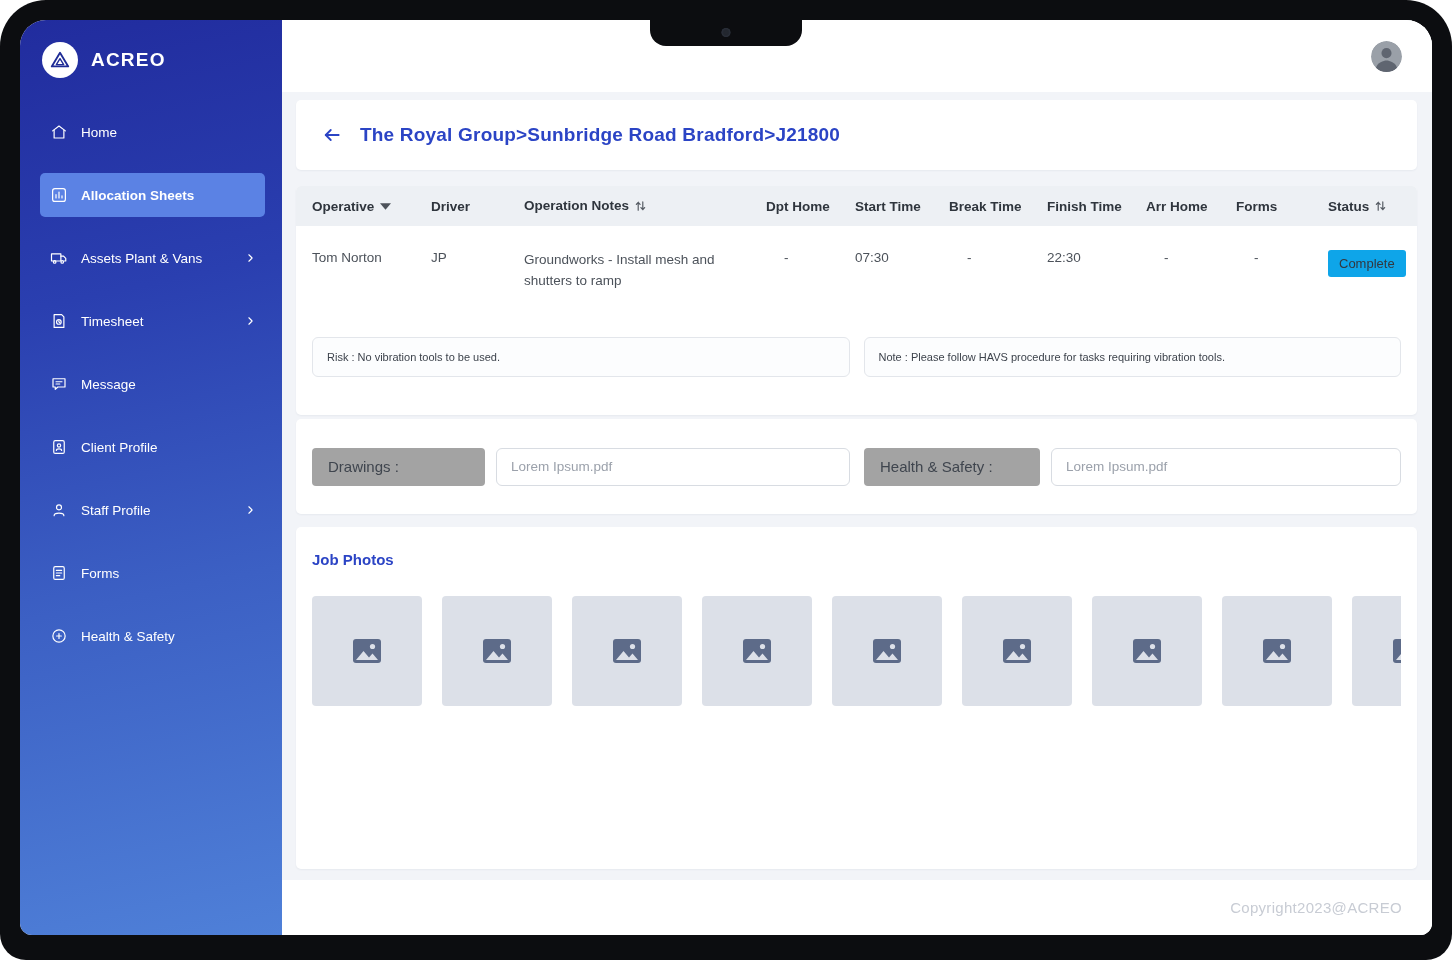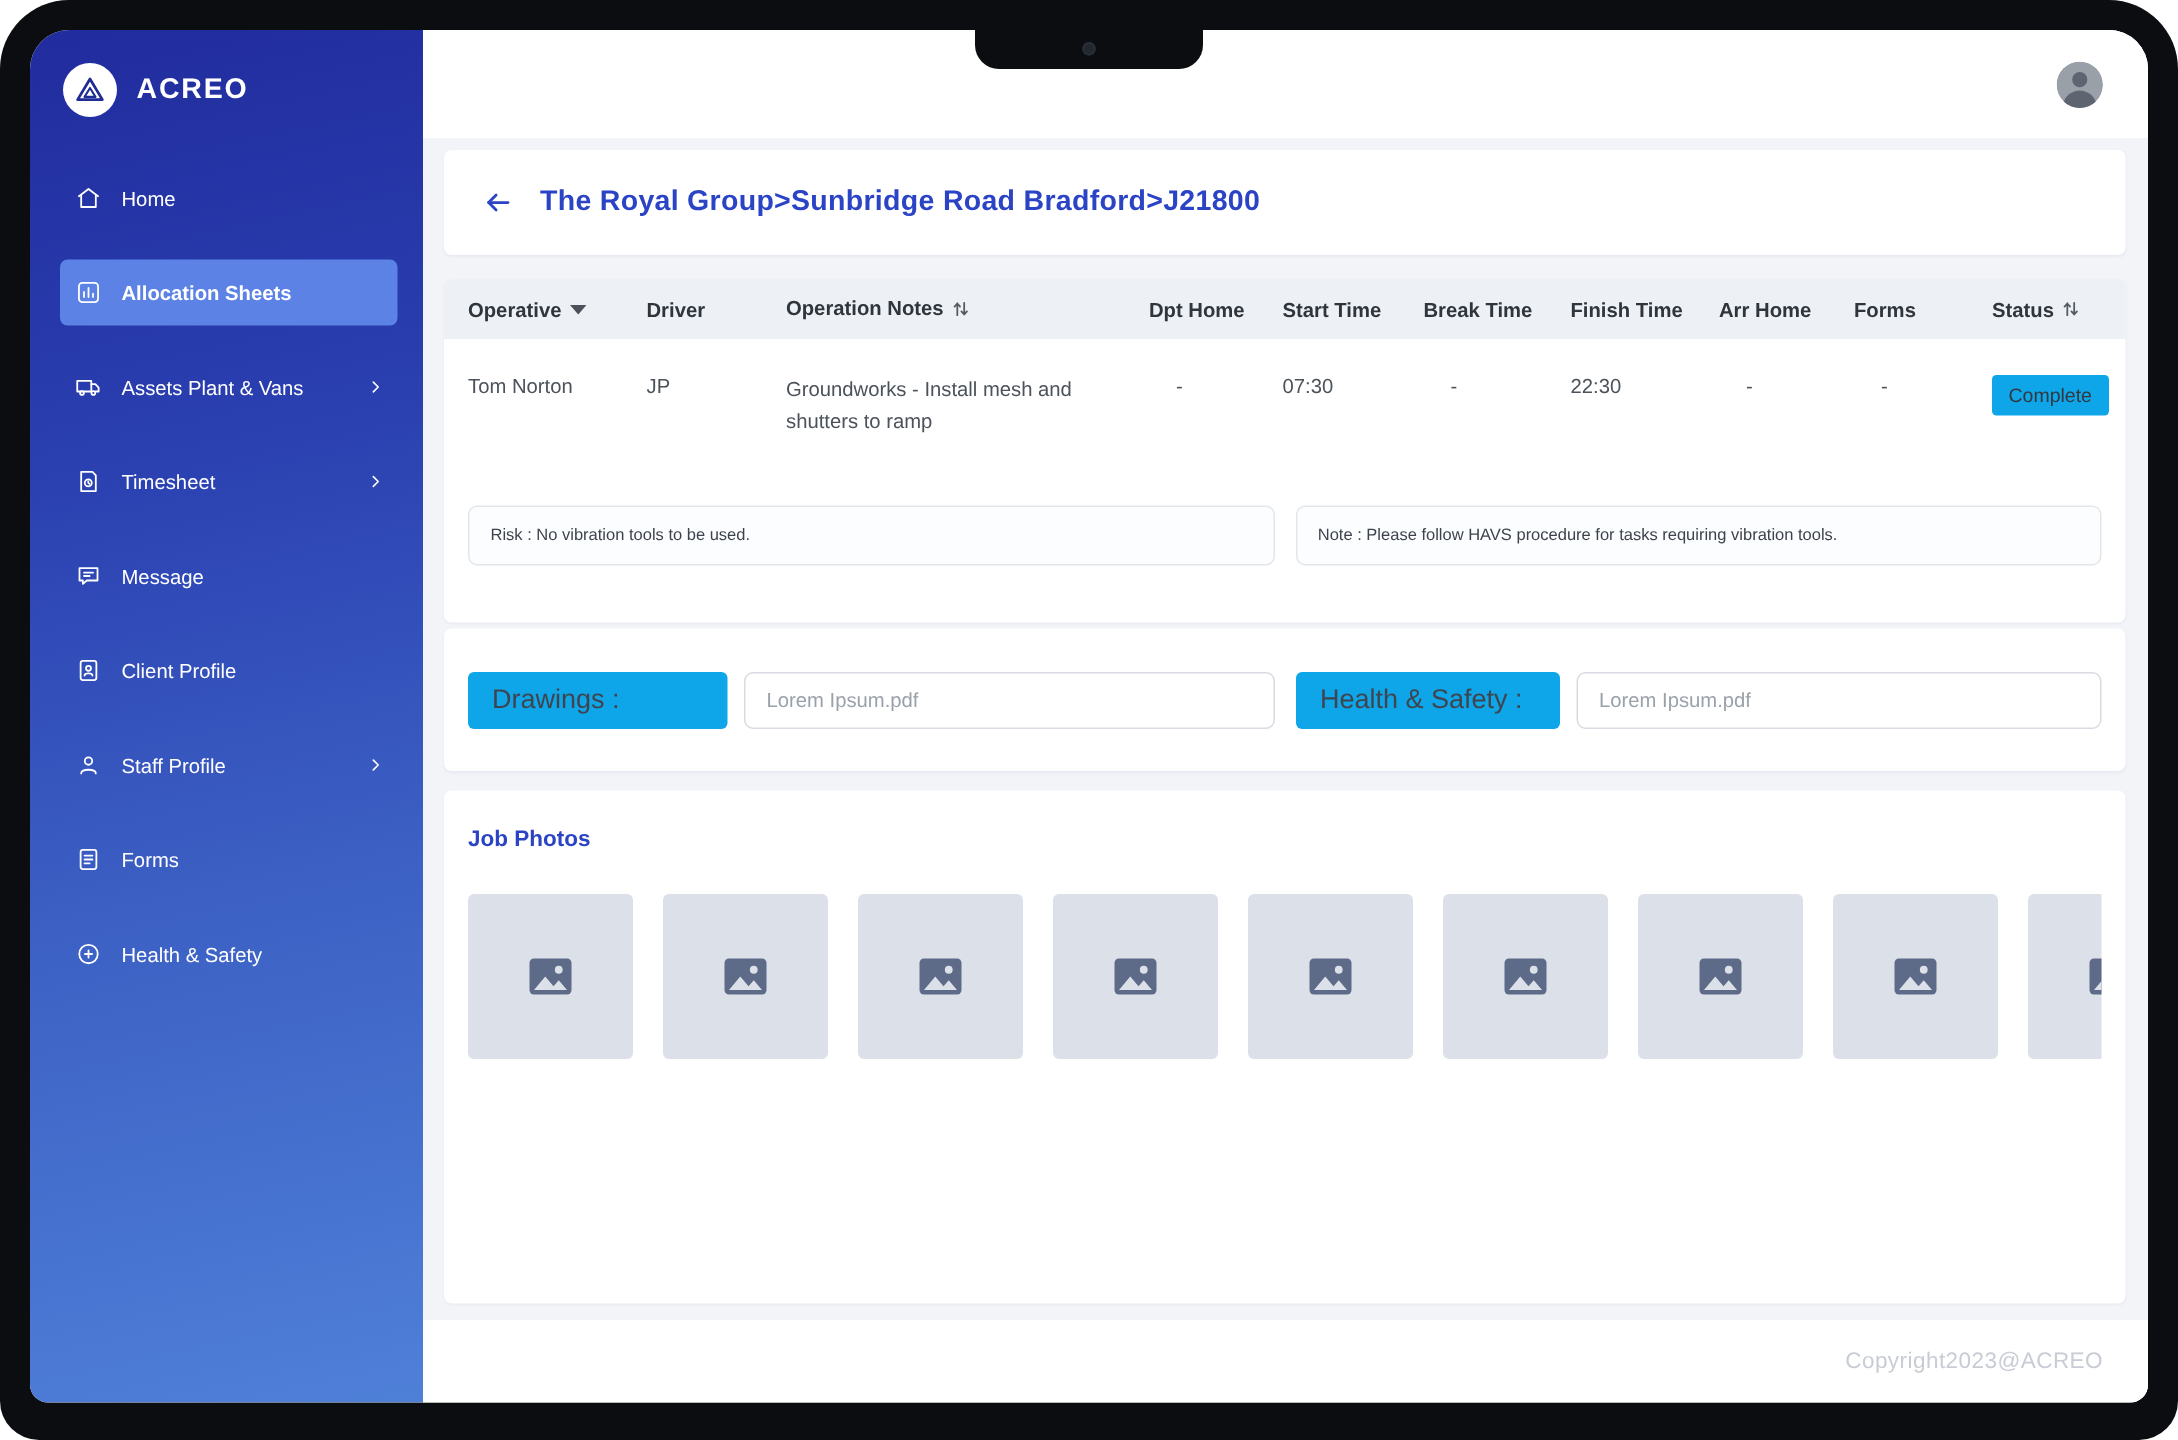--- a/index.html
+++ b/index.html
@@ -57,22 +57,22 @@
   .dash { padding-left:18px; }
   .badge { display:inline-block; background:#0ea5e9; color:#33383f; font-size:13px;
            padding:6px 11px; border-radius:3px; }
   .notes-row { display:flex; gap:14px; margin:0 16px; }
   .note-box { flex:1; height:40px; border:1px solid #e3e6eb; background:#fcfdfe; border-radius:6px;
               display:flex; align-items:center; padding:0 14px; font-size:11px; color:#3d434c; }
 
   
   .attach-card { height:95px; display:flex; align-items:center; padding:0 16px; margin-bottom:13px; }
   .attach-row { display:flex; align-items:center; gap:11px; width:100%; }
-  .label-box { height:38px; background:#0ea5e9; border-radius:4px; display:flex; align-items:center;
-               padding:0 16px; font-size:18px; color:#3f454e; flex-shrink:0; }
+  .label-box { height:38px; background:#a3a3a3; border-radius:4px; display:flex; align-items:center;
+               padding:0 16px; font-size:15px; color:#3f454e; flex-shrink:0; }
   .lb-drawings { width:173px; }
   .lb-hs { width:176px; margin-left:3px; }
   .file-input { height:38px; border:1px solid #d8dce2; border-radius:6px; background:#fff;
                 padding:0 14px; font-size:13.5px; color:#9ba1ab; outline:none;
                 font-family:"Liberation Sans", sans-serif; }
   .fi-drawings { width:354px; }
   .fi-hs { flex:1; min-width:0; }
 
   
   .photos-card { height:342px; padding:24px 16px 0; margin-bottom:5px; overflow:hidden; }

